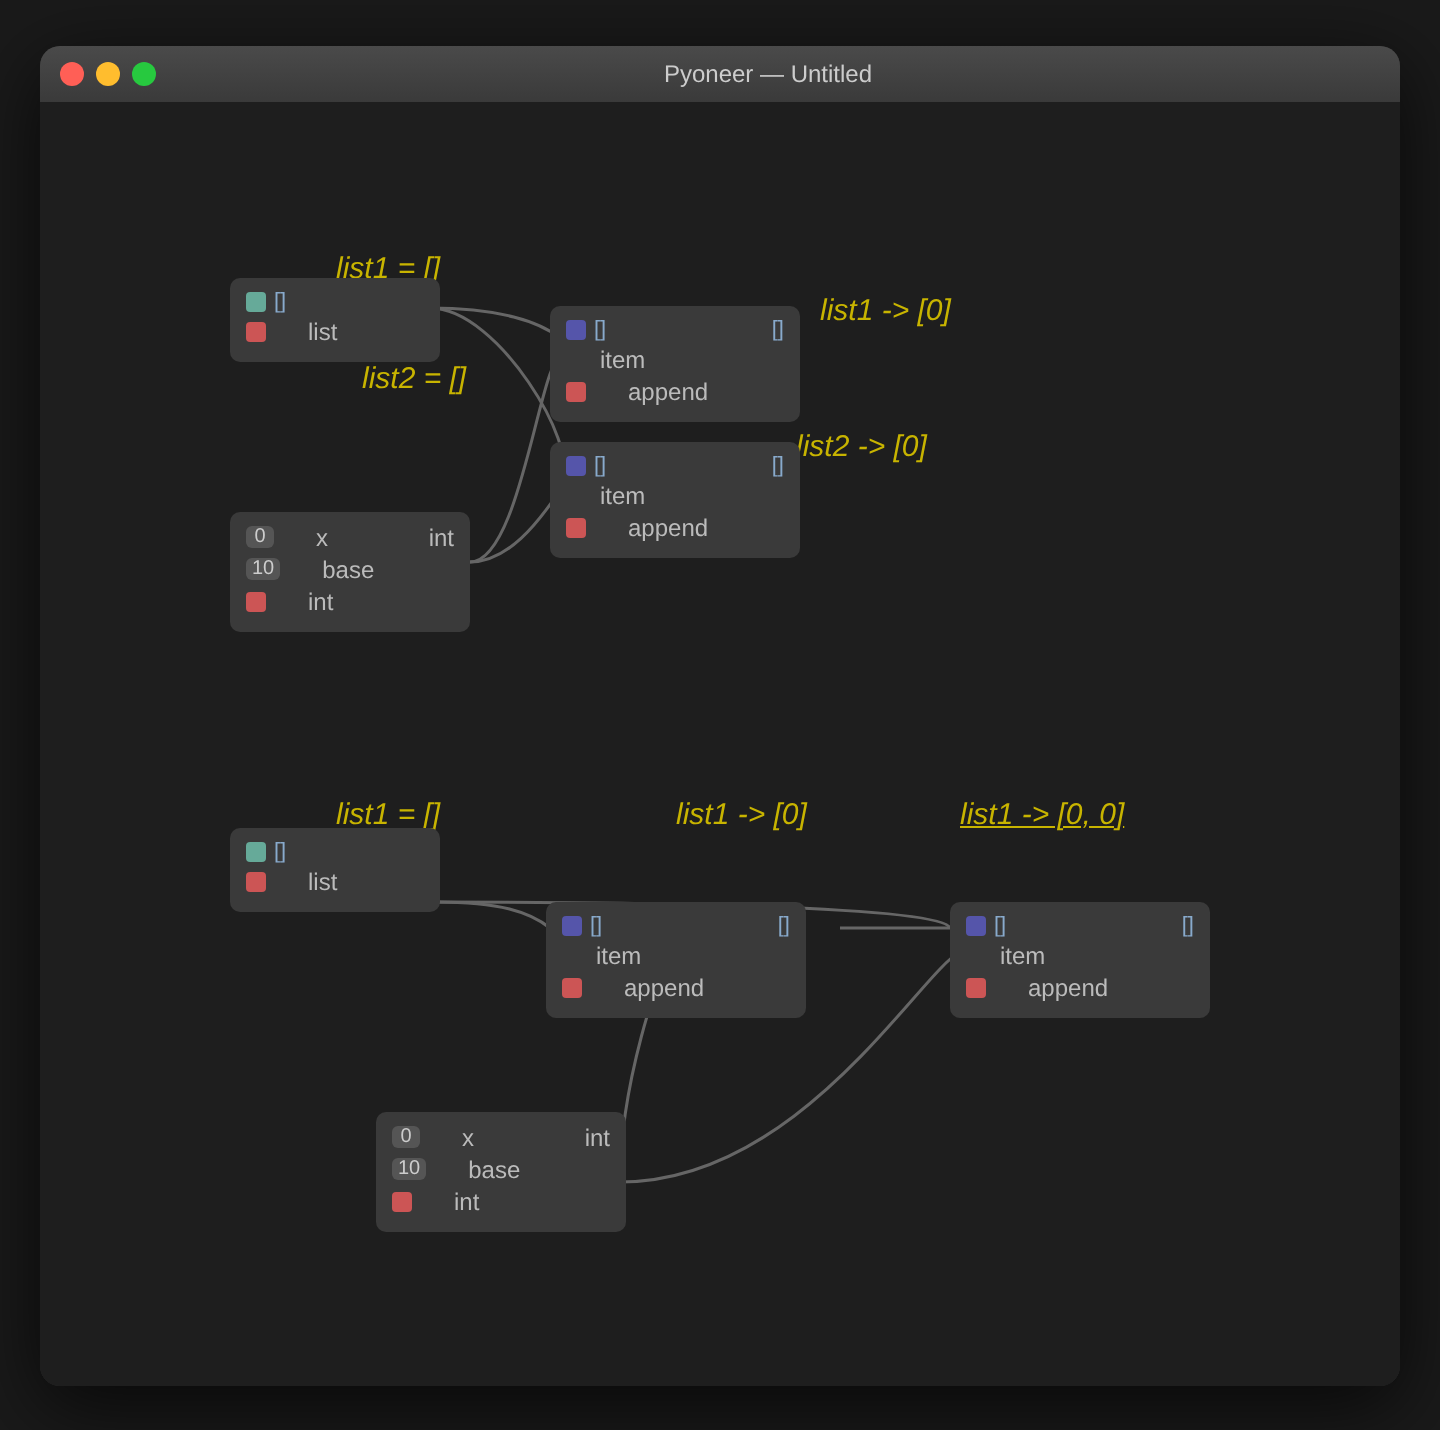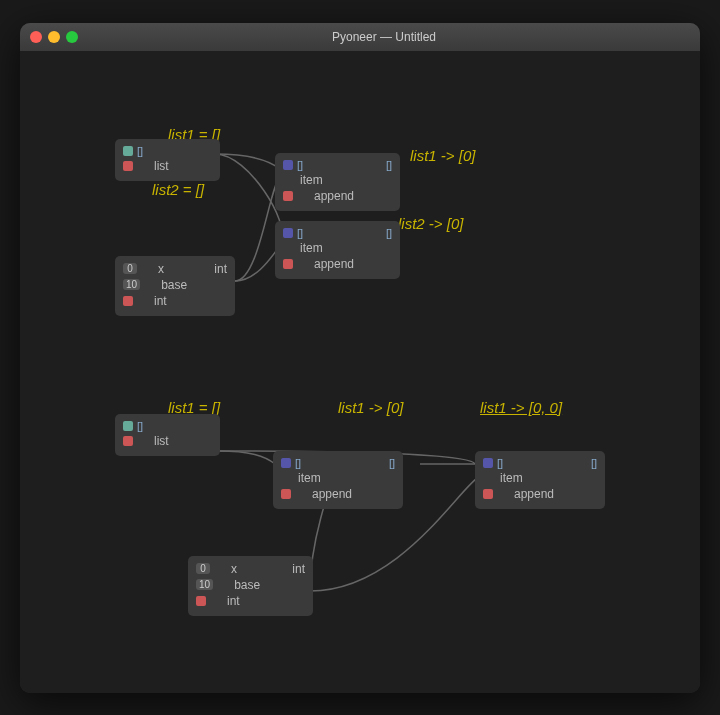--- a/index.html
+++ b/index.html
@@ -141,21 +141,21 @@
 
       <path d="M 290 540 C 290 490 310 435 315 425" stroke="#666" stroke-width="1.5" fill="none"></path>
 
       <path d="M 290 540 C 380 540 440 435 460 425" stroke="#666" stroke-width="1.5" fill="none"></path>
 
       <path d="M 198 400 C 240 400 450 400 455 413" stroke="#666" stroke-width="1.5" fill="none"></path>
     </svg>
 
     <div class="label-yellow" style="left:148px; top:75px;">list1 = []</div>
 
-    <div class="label-yellow" style="left:132px; top:130px;font-style:italic;">list2 = []</div>
+    <div class="label-yellow" style="left:161px; top:130px;font-style:italic;">list2 = []</div>
 
     <div class="node" style="left:95px; top:88px; width:105px;">
       <div class="node-row">
         <span class="port port-green"></span>
         <span class="bracket">[]</span>
       </div>
       <div class="node-row">
         <span class="port port-red"></span>
         <span class="node-label">list</span>
       </div>

